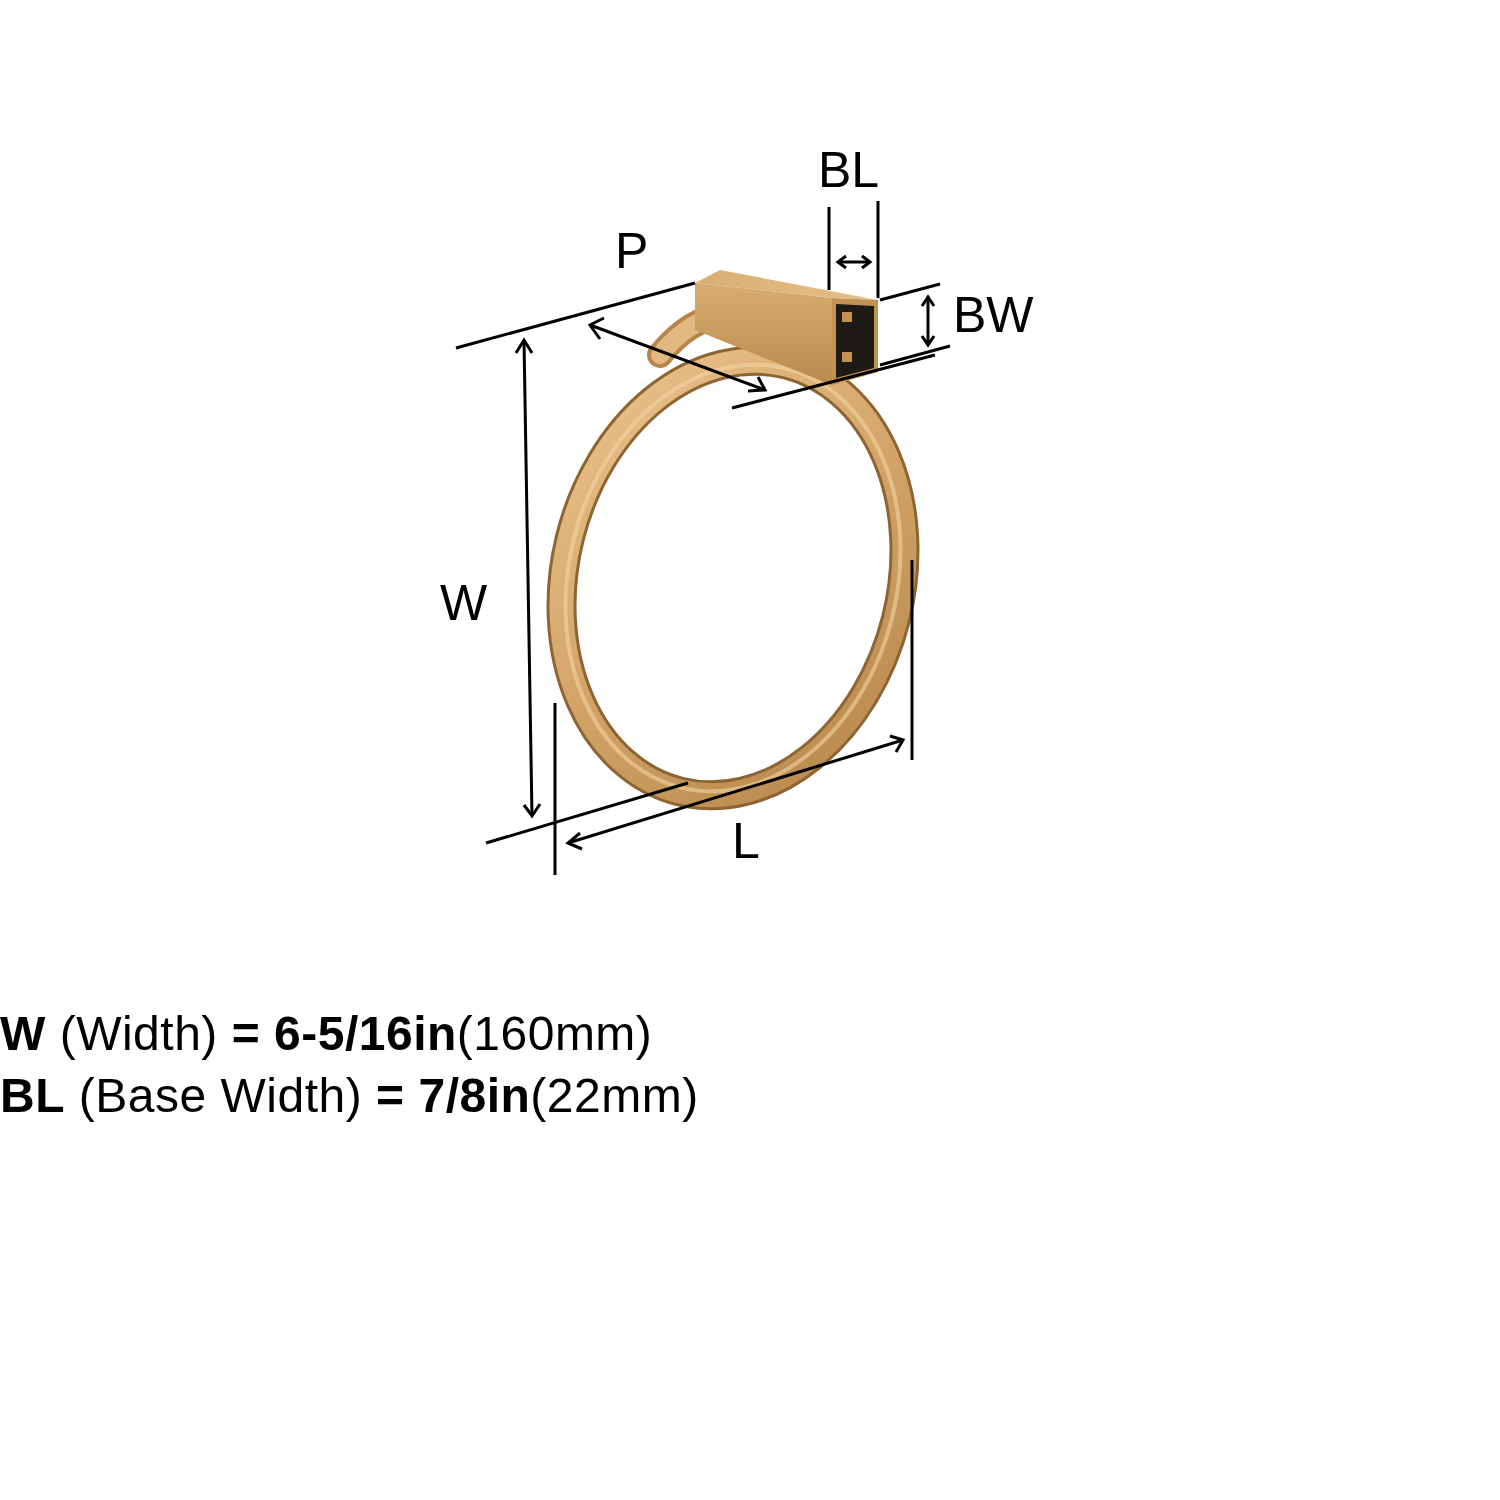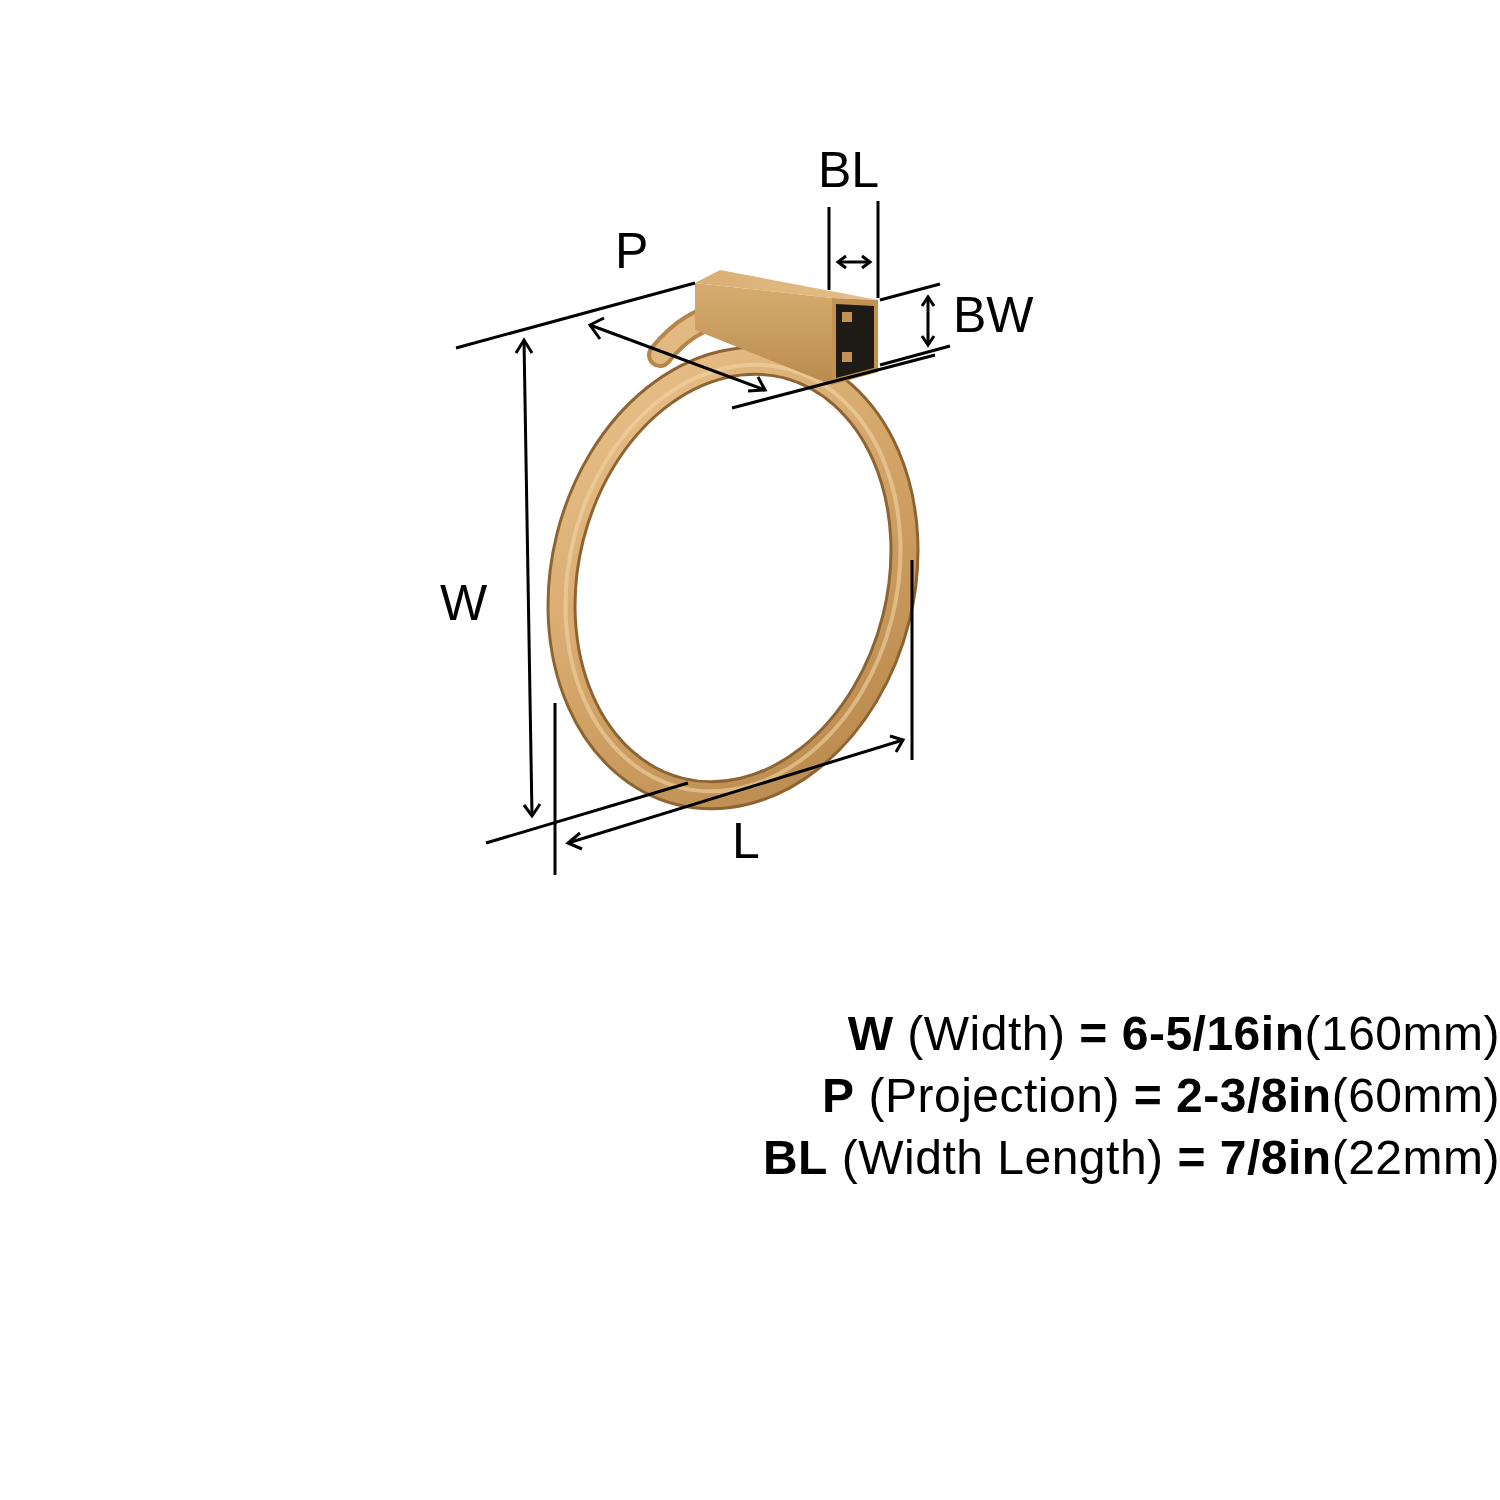--- a/index.html
+++ b/index.html
@@ -1,19 +1,19 @@
 <!DOCTYPE html>
 <html><head>
   <meta charset="utf-8">
   <style>
     html, body { margin: 0; padding: 0; background: #ffffff; }
     body { width: 1500px; height: 1500px; position: relative; overflow: hidden; font-family: "Liberation Sans", sans-serif; color: #000; }
     #diagram { position: absolute; left: 0; top: 0; width: 1500px; height: 960px; }
     .dim-label { font-family: "Liberation Sans", sans-serif; font-size: 50px; fill: #000; }
-    .specs { position: absolute; left: 0; top: 1003px; width: 1500px; text-align: right; }
+    .specs { position: absolute; left: 0; top: 1003px; width: 1500px; text-align: left; }
     .spec-row { font-size: 48px; line-height: 62px; white-space: nowrap; letter-spacing: 0.5px; }
     .spec-row .sym { font-weight: bold; }
     .spec-row .imp { font-weight: bold; }
   </style>
 </head>
 <body>
 
 <svg id="diagram" viewBox="0 0 1500 960" xmlns="http://www.w3.org/2000/svg">
   <defs>
     <linearGradient id="ringGrad" x1="0" y1="0" x2="1" y2="1">
@@ -93,24 +93,18 @@
 </svg>
 
 <div class="specs">
   <div class="spec-row">
     <span class="sym">W</span>
     <span>(Width)</span>
     <span class="imp">=</span>
     <span class="imp">6-5/16in</span><span>(160mm)</span>
   </div>
   <div class="spec-row">
-    <span class="sym">P</span>
-    <span>(Projection)</span>
-    <span class="imp">=</span>
-    <span class="imp">2-3/8in</span><span>(60mm)</span>
-  </div>
-  <div class="spec-row">
     <span class="sym">BL</span>
-    <span>(Width Length)</span>
+    <span>(Base Width)</span>
     <span class="imp">=</span>
     <span class="imp">7/8in</span><span>(22mm)</span>
   </div>
 </div>
 
 </body></html>

